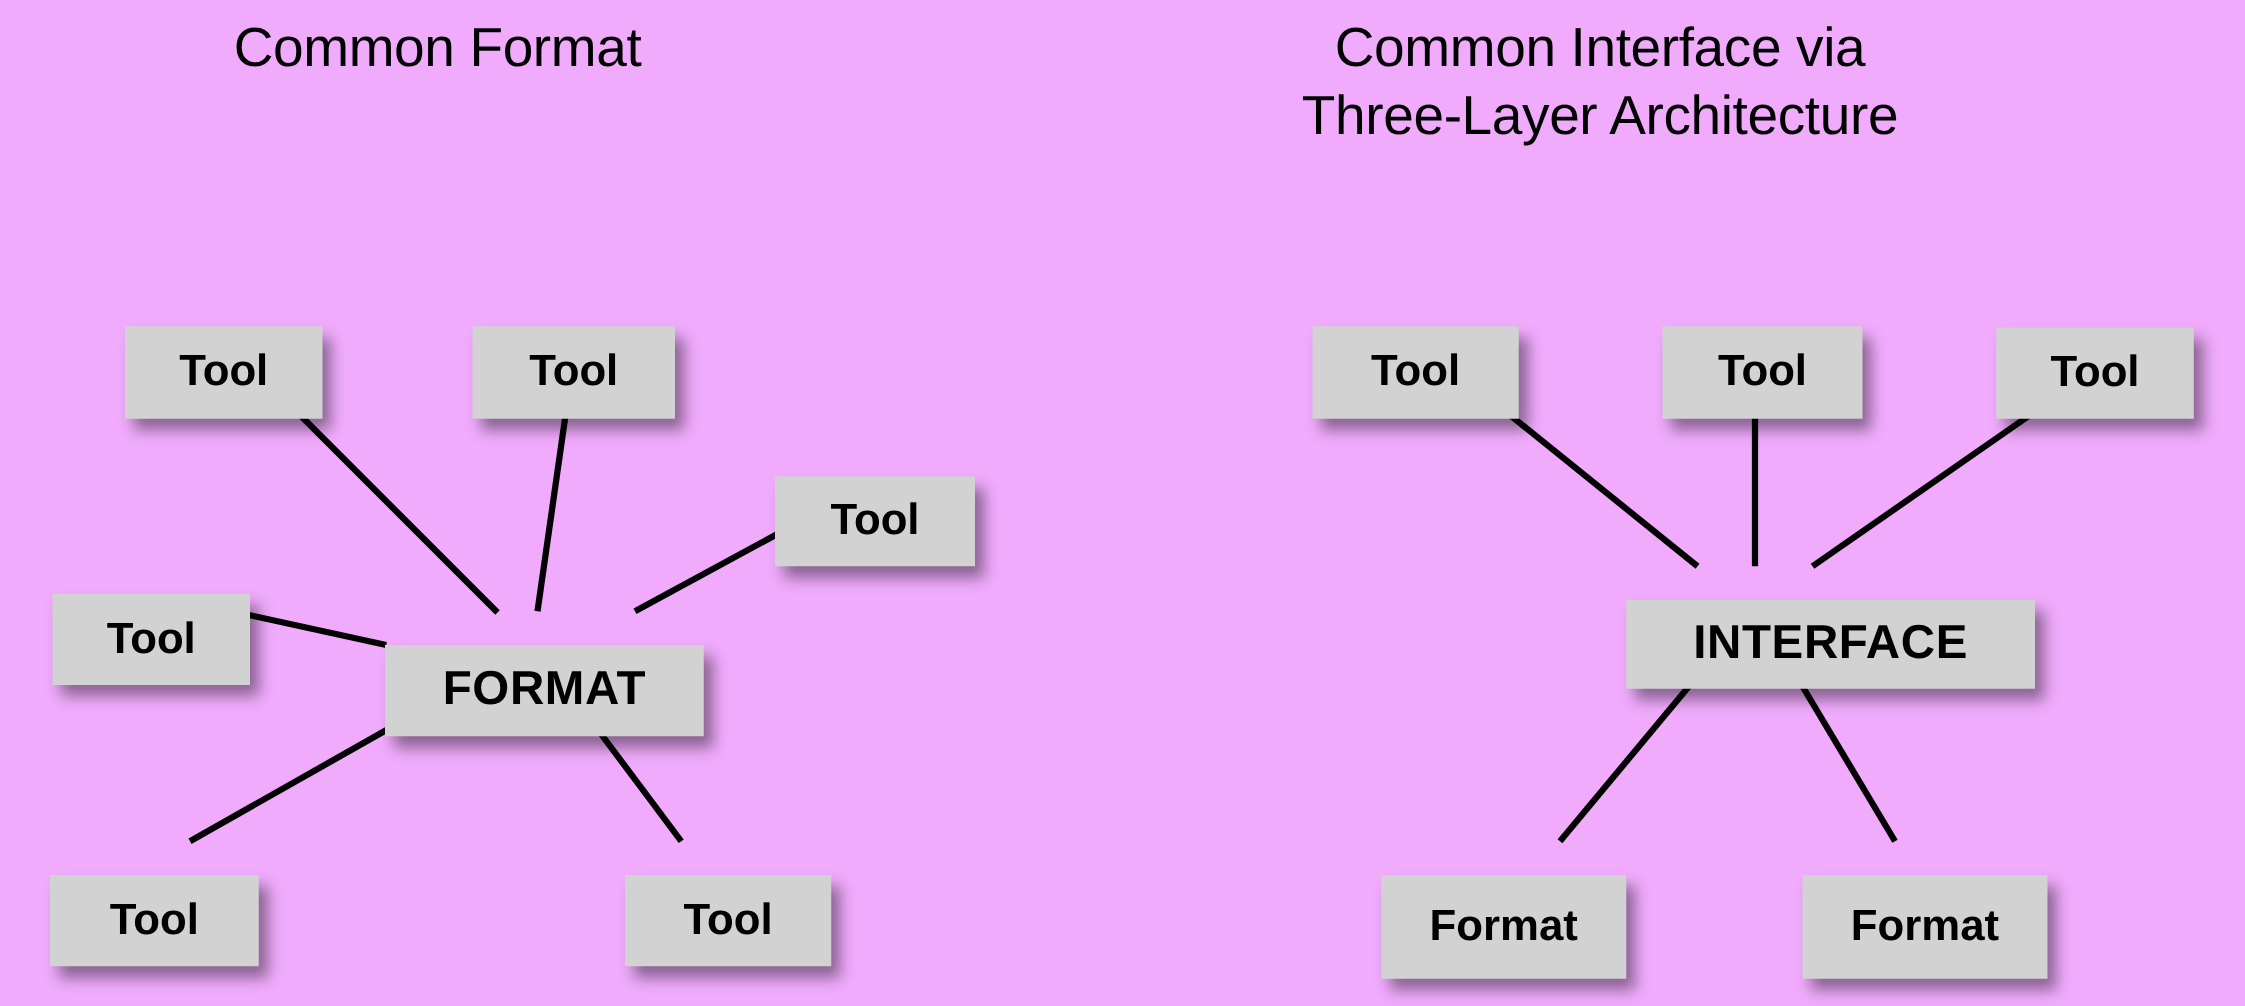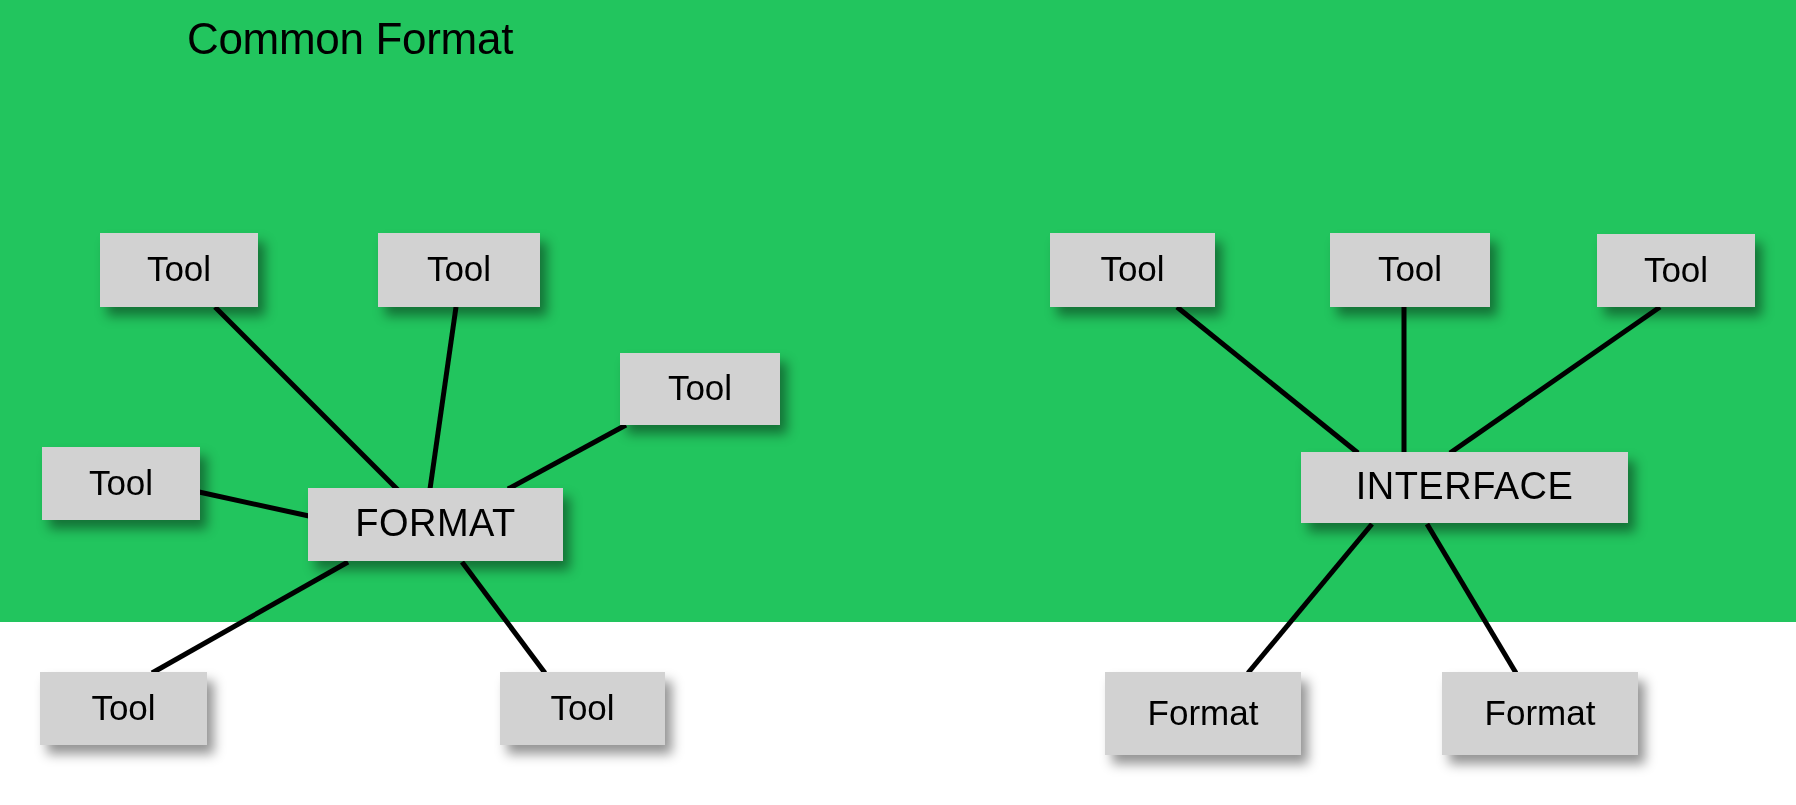--- a/index.html
+++ b/index.html
@@ -9,22 +9,22 @@
   }
   body {
     width: 1796px;
     height: 805px;
     font-family: "Liberation Sans", sans-serif;
     overflow: hidden;
   }
   #canvas {
     position: relative;
     width: 1796px;
-    height: 622px;
-    background: #22c55e;
+    height: 805px;
+    background: #f0abfc;
   }
   .edges {
     position: absolute;
     left: 0;
     top: 0;
     width: 1796px;
     height: 805px;
     pointer-events: none;
   }
   .panel-title {
@@ -49,23 +49,24 @@
     width: 840px;
   }
   .node {
     position: absolute;
     background: #d2d2d2;
     color: #000000;
     display: flex;
     align-items: center;
     justify-content: center;
     font-family: "Liberation Sans", sans-serif;
-    font-weight: normal;
+    font-weight: bold;
     box-shadow: 7px 9px 11px rgba(0,0,0,0.42);
     box-sizing: border-box;
+    margin-top: 28px;
   }
   .node-tool {
     font-size: 35px;
   }
   .node-format-small {
     font-size: 35px;
   }
   .node-hub {
     font-size: 38px;
     letter-spacing: 0.5px;
@@ -93,20 +94,22 @@
         <line x1="1177" y1="307" x2="1358" y2="453" stroke="#000000"></line>
         <line x1="1404" y1="307" x2="1404" y2="453" stroke="#000000"></line>
         <line x1="1660" y1="307" x2="1450" y2="453" stroke="#000000"></line>
         <line x1="1372" y1="524" x2="1248" y2="673" stroke="#000000"></line>
         <line x1="1427" y1="524" x2="1516" y2="673" stroke="#000000"></line>
       </g>
   </svg>
 
   <div class="panel-title" id="title-left">Common Format</div>
 
+  <div class="panel-title" id="title-right">Common Interface via
+Three-Layer Architecture</div>
 
   <div id="node-layer-left">
       <div class="node node-tool" style="left: 100px; top: 233px; width: 158px; height: 74px; background: rgb(210, 210, 210);">
         <span>Tool</span>
       </div>
       <div class="node node-tool" style="left: 378px; top: 233px; width: 162px; height: 74px; background: rgb(210, 210, 210);">
         <span>Tool</span>
       </div>
       <div class="node node-tool" style="left: 620px; top: 353px; width: 160px; height: 72px; background: rgb(210, 210, 210);">
         <span>Tool</span>

